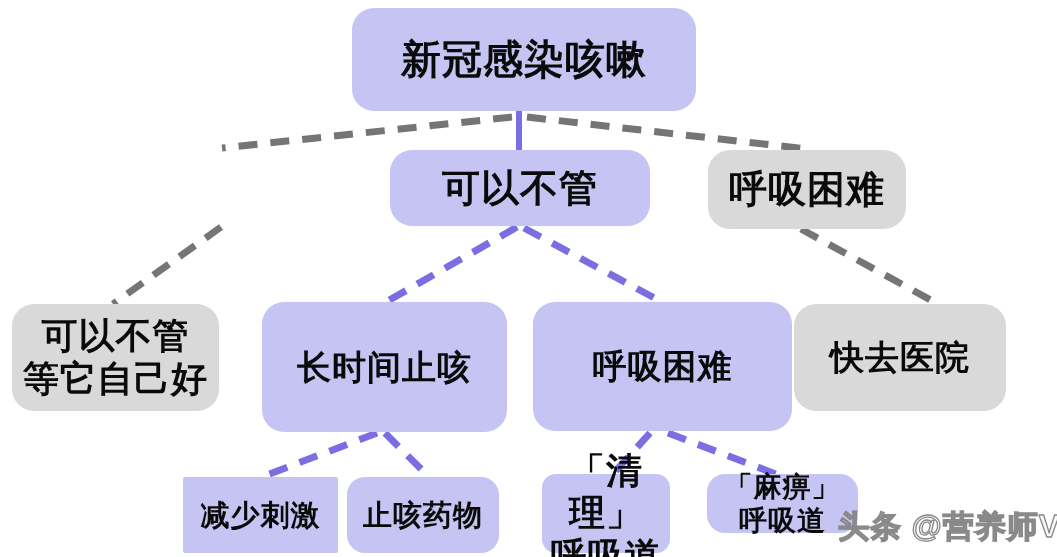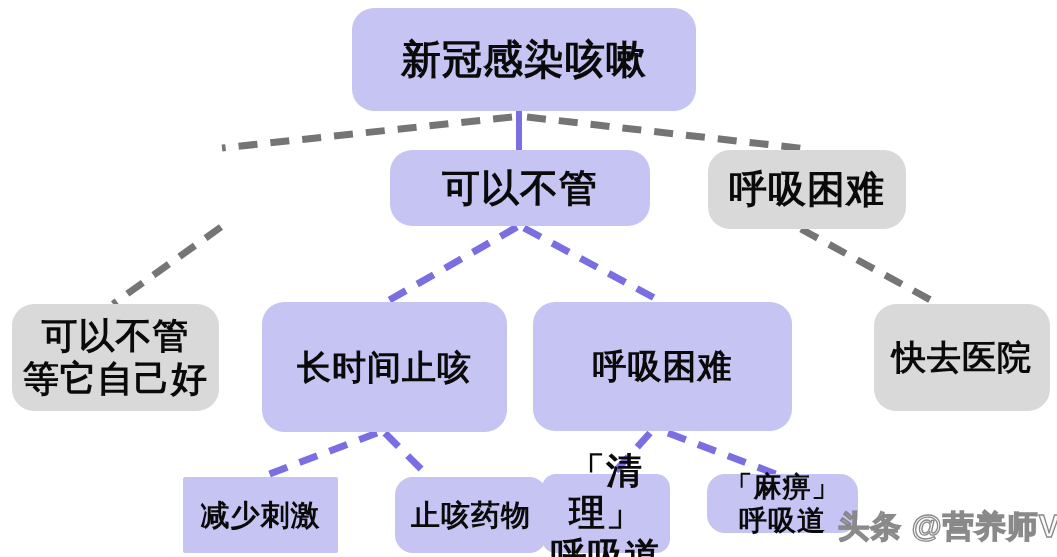--- a/index.html
+++ b/index.html
@@ -58,23 +58,23 @@
   .node.purple { background: var(--node-purple); }
   .node.gray { background: var(--node-gray); }
 
   .n-root      { left: 352px; top: 8px;   width: 344px; height: 103px; font-size: 40px; }
   .n-noimpact  { left: 103px; top: 148px; width: 234px; height: 79px;  font-size: 38px; }
   .n-impact    { left: 390px; top: 150px; width: 260px; height: 76px;  font-size: 38px; }
   .n-breathing { left: 700px; top: 150px; width: 198px; height: 79px;  font-size: 38px; margin-left: 8px; }
   .n-ignore    { left: 12px;  top: 304px; width: 207px; height: 107px; font-size: 36px; }
   .n-long      { left: 262px; top: 302px; width: 245px; height: 130px; font-size: 34px; }
   .n-short     { left: 533px; top: 302px; width: 259px; height: 129px; font-size: 34px; }
-  .n-hospital  { left: 874px; top: 304px; width: 176px; height: 107px; font-size: 34px; }
+  .n-hospital  { left: 794px; top: 304px; width: 212px; height: 107px; font-size: 34px; }
   .n-reduce    { left: 183px; top: 477px; width: 155px; height: 76px;  font-size: 29px; border-radius: 2px; }
-  .n-medicine  { left: 347px; top: 477px; width: 152px; height: 76px;  font-size: 29px; border-radius: 18px; margin-left: 48px; }
+  .n-medicine  { left: 347px; top: 477px; width: 152px; height: 76px;  font-size: 29px; border-radius: 18px; }
   .n-clear     { left: 542px; top: 474px; width: 128px; height: 79px;  font-size: 36px; border-radius: 14px; }
   .n-numb      { left: 707px; top: 474px; width: 151px; height: 59px;  font-size: 28px; border-radius: 18px; }
 
   .watermark {
     position: absolute;
     left: 838px;
     top: 506px;
     font-size: 31px;
     font-weight: 700;
     letter-spacing: 1px;

